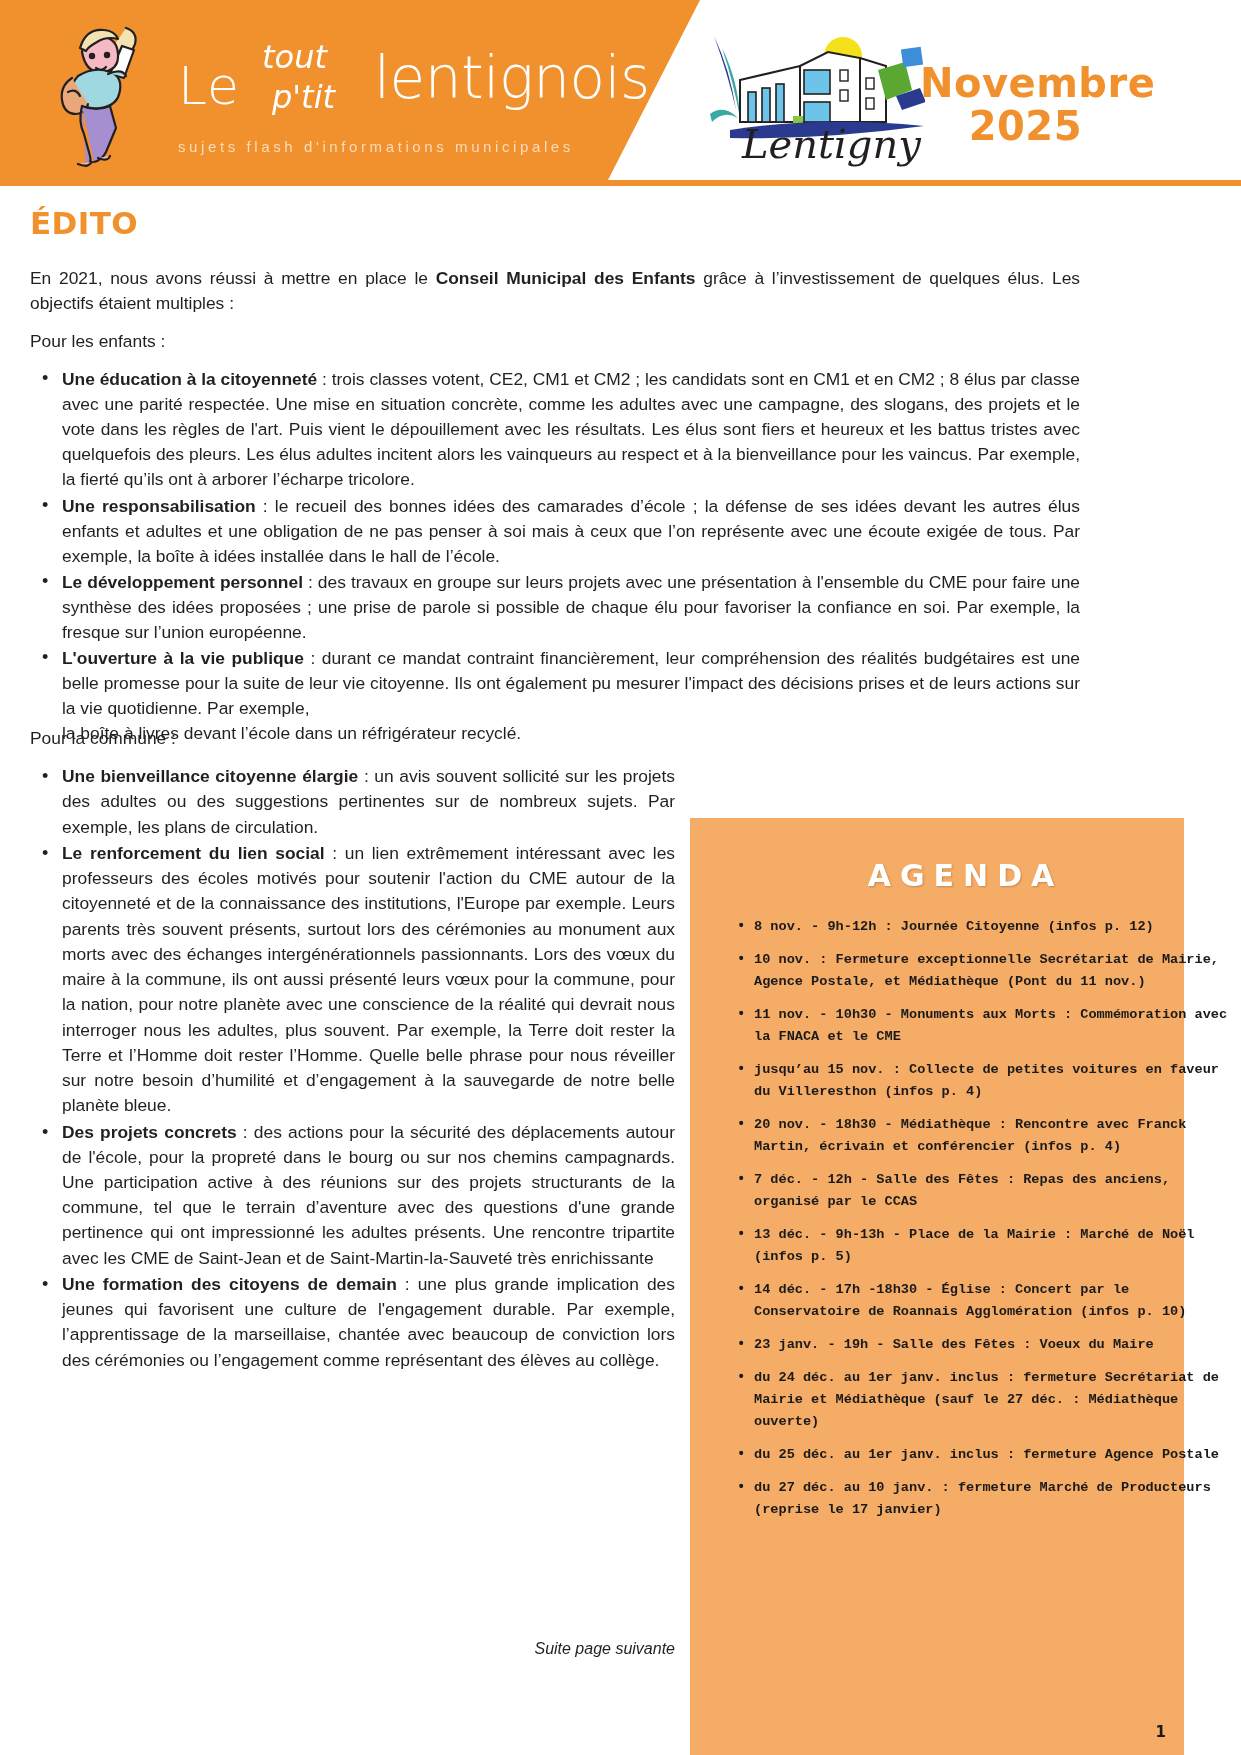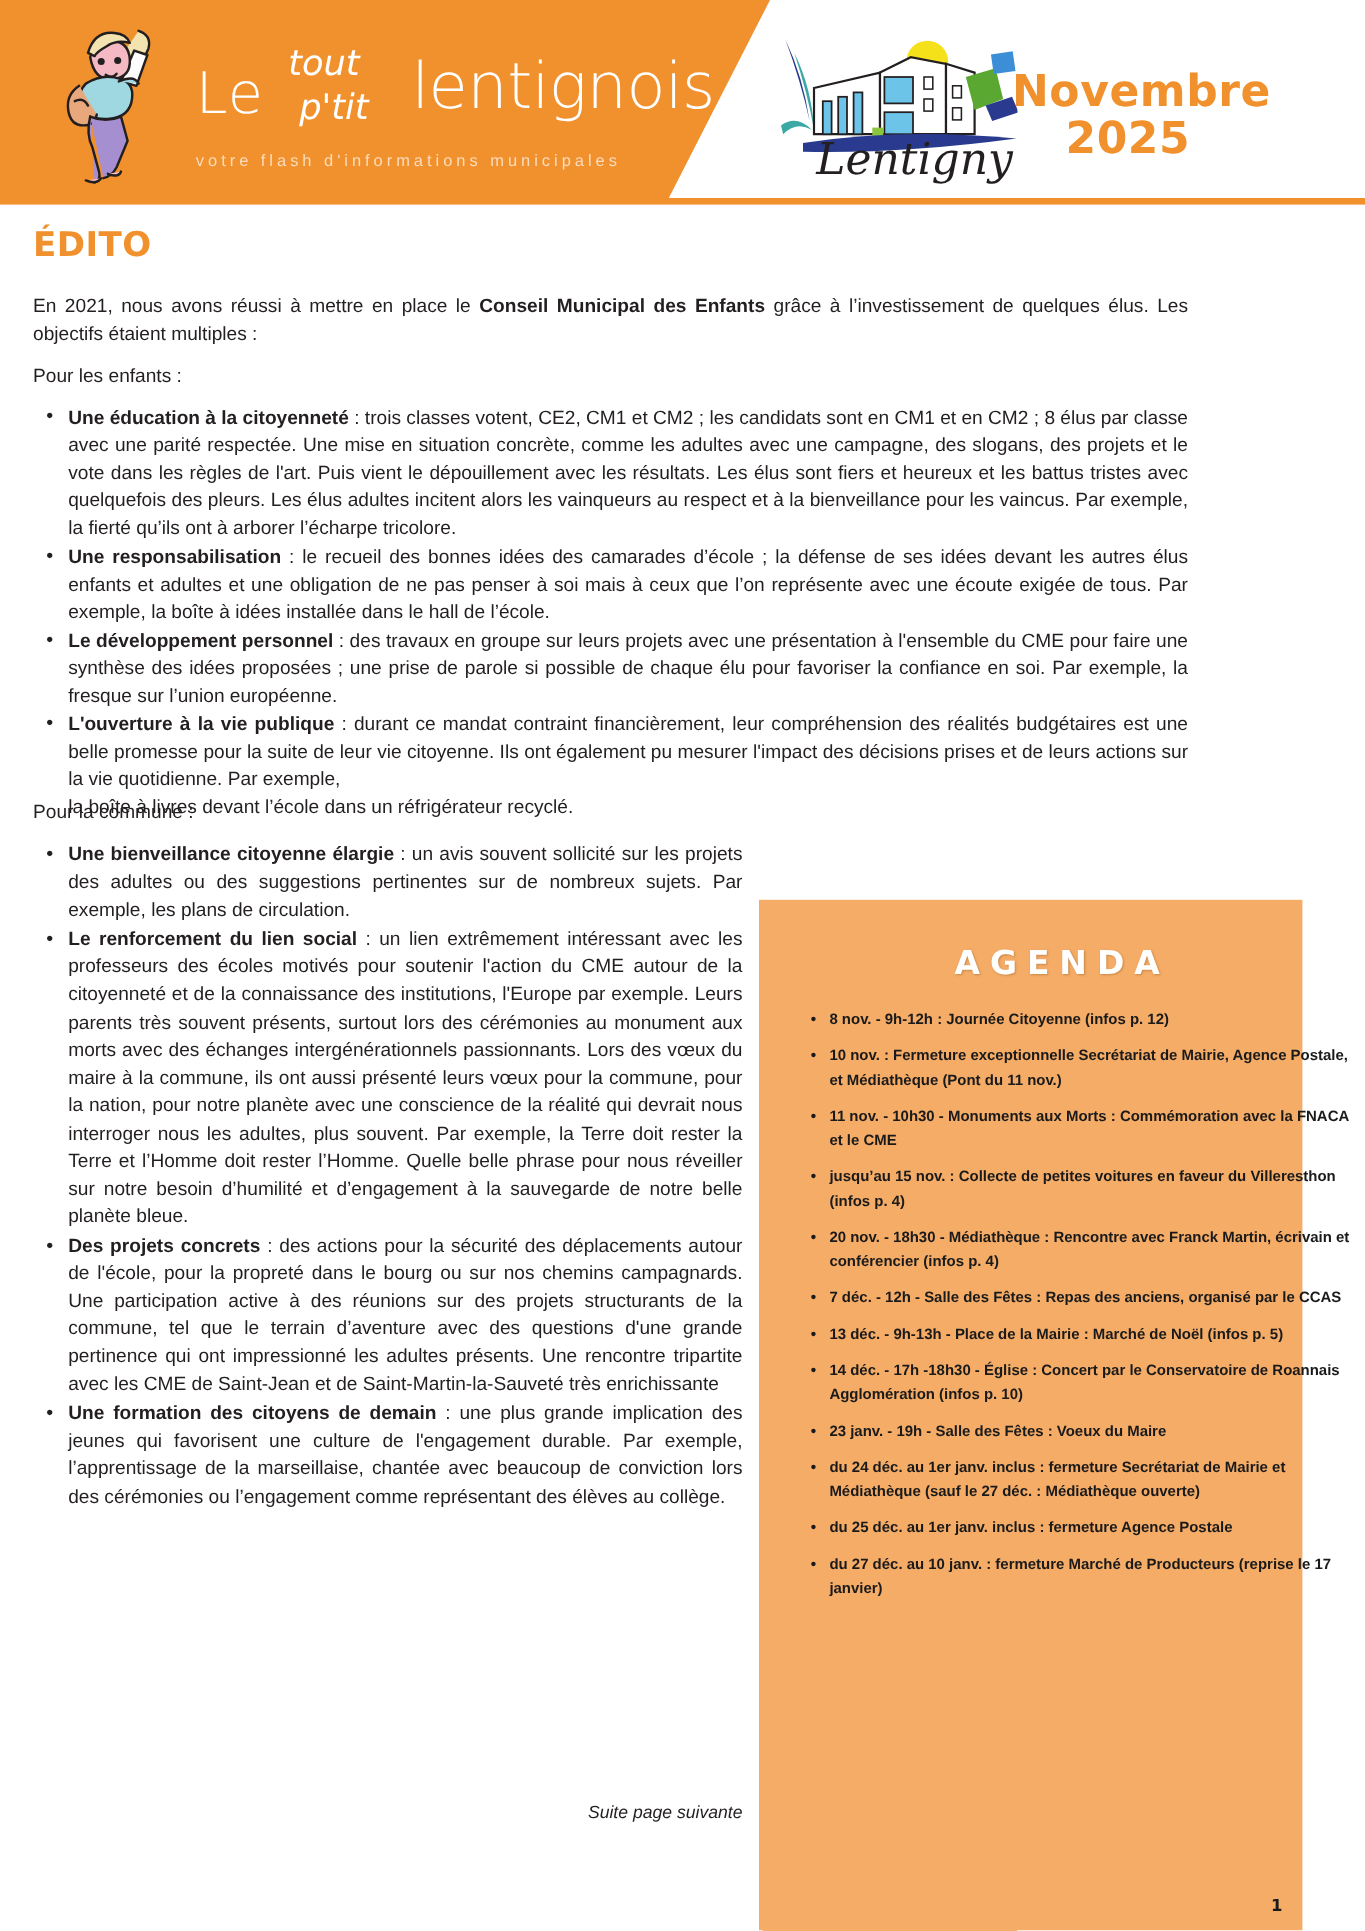--- a/index.html
+++ b/index.html
@@ -193,21 +193,21 @@
     letter-spacing: 9px;
     text-shadow: 1px 1px 2px rgba(120,70,10,0.35);
   }
   .agenda-list {
     position: absolute;
     left: 38px; top: 98px;
     width: 480px;
     margin: 0;
     padding: 0 0 0 26px;
     list-style: none;
-    font-family: Liberation Sans, sans-serif;
+    font-family: Liberation Mono, monospace;
     font-weight: bold;
     font-size: 13.6px;
     line-height: 1.62;
     color: #1a1a1a;
   }
   .agenda-list li {
     position: relative;
     margin-bottom: 11px;
   }
   .agenda-list li::before {
@@ -251,21 +251,21 @@
       <path d="M40 146 q10 4 14 -2" fill="#f4b9c2"></path>
     </g>
   </svg>
 
   <div class="masthead">
     <span class="mh-le">Le</span>
     <span class="mh-tout">tout</span>
     <span class="mh-ptit">p'tit</span>
     <span class="mh-lent">lentignois</span>
   </div>
-  <div class="mh-sub">votre flash d'informations municipales</div>
+  <div class="mh-sub">sujets flash d'informations municipales</div>
 
   <svg class="logo-wrap" viewBox="0 0 225 152">
     <circle cx="143" cy="38" r="19" fill="#f5e11a"></circle>
     <path d="M14 18 Q30 52 36 92 Q28 56 14 18 Z" fill="#2a3b8f"></path>
     <path d="M22 30 Q38 62 40 100 Q34 66 22 30 Z" fill="#3aa9a4"></path>
     <path d="M10 96 Q24 86 38 100 Q24 92 12 104 Z" fill="#3aa9a4"></path>
     <g fill="#ffffff" stroke="#231f20" stroke-width="2">
       <path d="M40 62 L100 48 L100 104 L40 104 Z"></path>
       <path d="M100 48 L128 34 L160 40 L160 104 L100 104 Z"></path>
       <path d="M160 40 L186 48 L186 104 L160 104 Z"></path>

